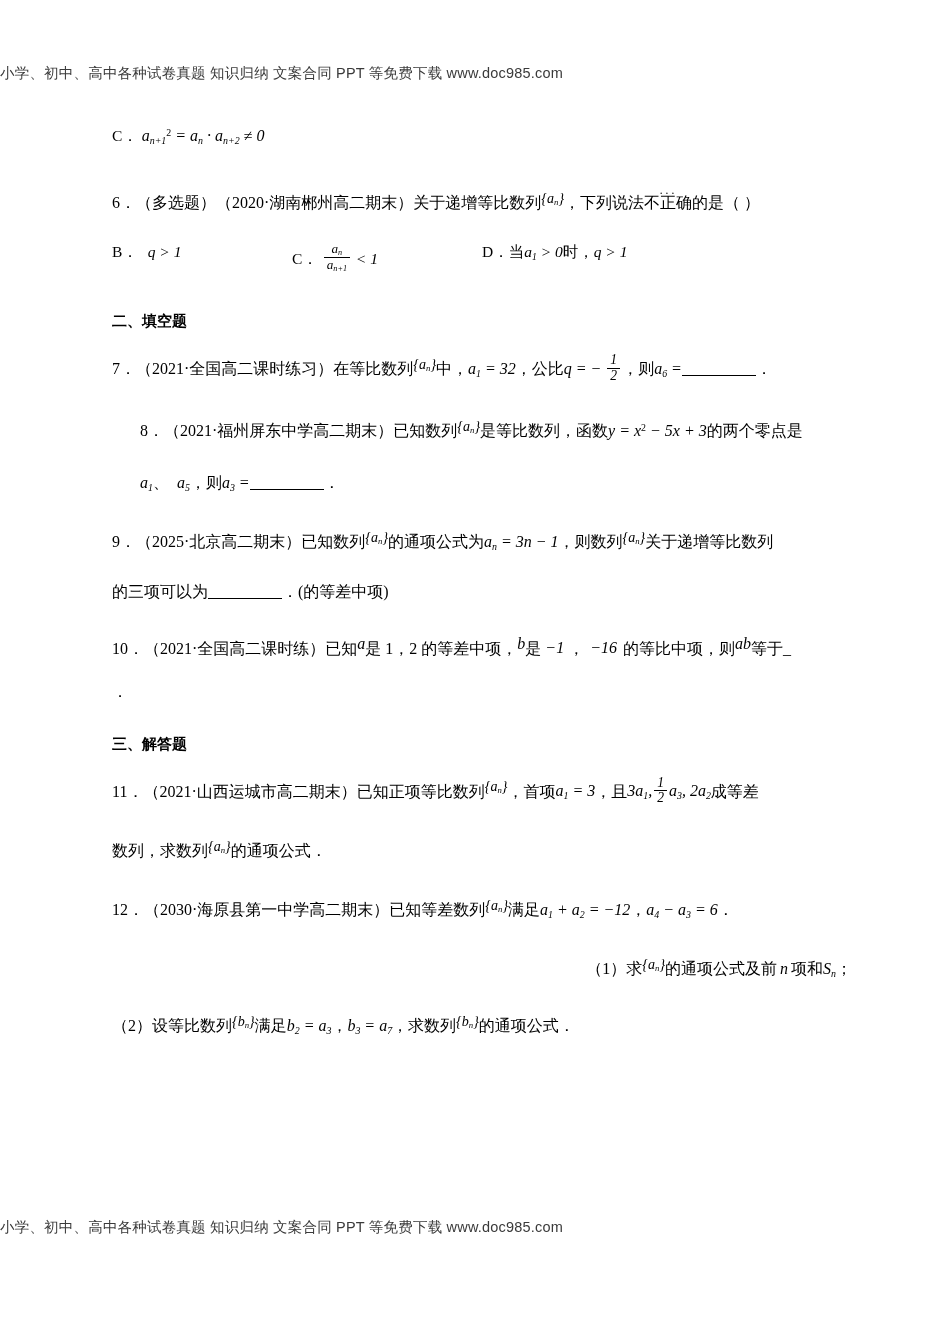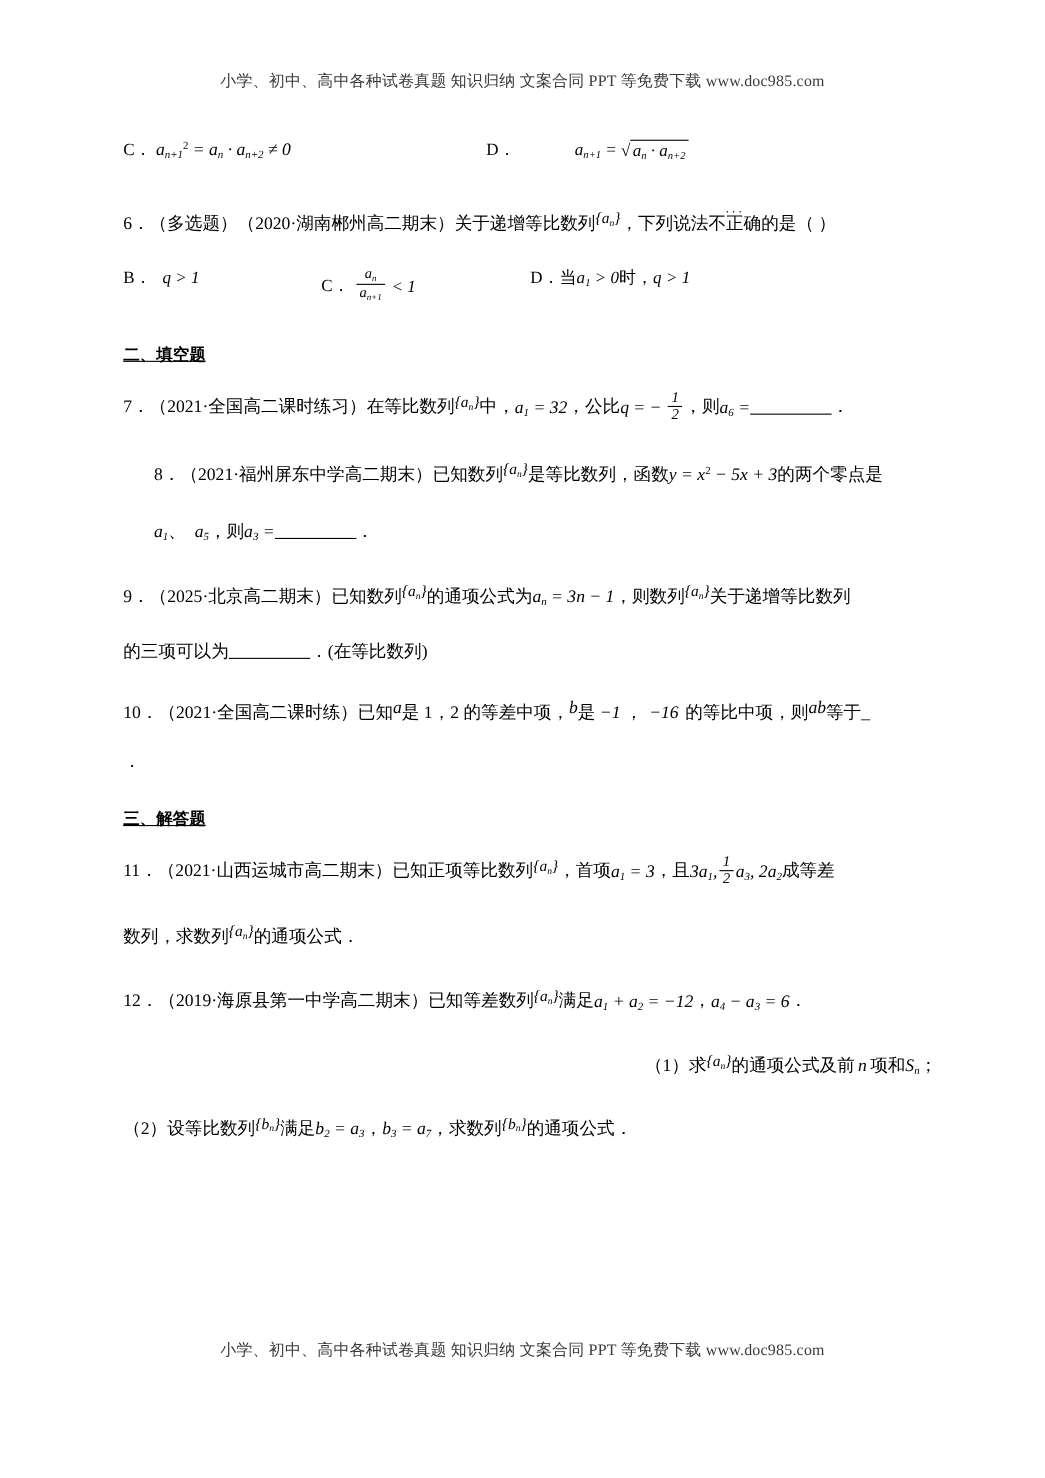--- a/index.html
+++ b/index.html
@@ -19,22 +19,21 @@
     position: relative;
     width: 950px;
     height: 1344px;
     padding: 0;
     box-sizing: border-box;
   }
   .watermark {
     position: absolute;
     left: 0;
     width: 950px;
-    text-align: center;
-    font-family: Liberation Serif, serif;
+    font-family: Liberation Sans, sans-serif;
     font-size: 14.5px;
     color: #3a3a3a;
     letter-spacing: 0.2px;
   }
   .watermark-top { top: 64px; }
   .watermark-bottom { top: 1218px; }
 
   .content {
     position: absolute;
     left: 112px;
@@ -48,21 +47,20 @@
     margin: 0;
   }
 
   .blk { margin-bottom: 26px; }
 
   .section-head {
     font-family: "Liberation Sans", sans-serif;
     font-weight: bold;
     font-size: 15px;
     margin: 0 0 22px 0;
-    text-decoration: underline;
   }
 
   
   .m {
     font-family: "Liberation Serif", serif;
     font-style: italic;
     white-space: nowrap;
   }
   sub {
     font-size: 0.62em;
@@ -137,24 +135,20 @@
   <div class="watermark watermark-top">小学、初中、高中各种试卷真题 知识归纳 文案合同 PPT 等免费下载   www.doc985.com</div>
 
   <div class="content">
 
     <div class="blk">
       <div class="opt-row">
         <div class="opt" style="width:330px;">
           <span>C．</span>
           <span class="m big"><span class="m">a</span><sub>n+1</sub><sup>2</sup> = <span class="m">a</span><sub>n</sub> · <span class="m">a</span><sub>n+2</sub> ≠ 0</span>
         </div>
-        <div class="opt" style="width:300px;">
-          <span>D．</span>
-          <span class="m" style="margin-left:50px;"><span class="m">a</span><sub>n+1</sub> = <span class="sqrt"><span class="rad">√</span><span class="bar"><span class="m">a</span><sub>n</sub> · <span class="m">a</span><sub>n+2</sub></span></span></span>
-        </div>
       </div>
     </div>
 
     <div class="blk" style="margin-top:42px;">
       <div class="line">
         <span>6．</span><span>（多选题）</span><span>（2020·湖南郴州高二期末）</span><span>关于递增等比数列</span><span class="seq m">{<span class="m">a</span><sub>n</sub>}</span><span>，下列说法</span><span class="dotted">不正确</span><span>的是（      ）</span>
       </div>
       <div class="opt-row" style="margin-top:28px;">
         <div class="opt" style="width:180px;">
           <span>B．</span>
@@ -185,21 +179,21 @@
       <div class="line" style="margin-top:30px;">
         <span class="m"><span class="m">a</span><sub>1</sub></span><span>、</span><span class="m" style="margin-left:8px;text-align:right;"><span class="m">a</span><sub>5</sub></span><span>，则</span><span class="m"><span class="m">a</span><sub>3</sub> =</span><span class="blank"></span><span>．</span>
       </div>
     </div>
 
     <div class="blk" style="margin-top:34px;">
       <div class="line">
         <span>9．</span><span>（2025·北京高二期末）</span><span>已知数列</span><span class="seq m">{<span class="m">a</span><sub>n</sub>}</span><span>的通项公式为</span><span class="m"><span class="m">a</span><sub>n</sub> = 3<span class="m">n</span> − 1</span><span>，则数列</span><span class="seq m">{<span class="m">a</span><sub>n</sub>}</span><span>关于递增等比数列</span>
       </div>
       <div class="line" style="margin-top:28px;">
-        <span>的三项可以为</span><span class="blank"></span><span>．(在等比数列)</span>
+        <span>的三项可以为</span><span class="blank"></span><span>．(的等差中项)</span>
       </div>
     </div>
 
     <div class="blk" style="margin-top:30px;">
       <div class="line">
         <span>10．</span><span>（2021·全国高二课时练）</span><span>已知</span><span class="m" style="vertical-align:0.3em;">a</span><span>是 1，2 的等差中项，</span><span class="m" style="vertical-align:0.3em;">b</span><span>是</span><span class="m" style="margin:0 4px;">−1</span><span>，</span><span class="m" style="margin:0 6px;">−16</span><span>的等比中项，则</span><span class="m" style="vertical-align:0.3em;">ab</span><span>等于_</span>
       </div>
       <div class="line" style="margin-top:22px;">．</div>
     </div>
 
@@ -209,21 +203,21 @@
       <div class="line">
         <span>11．</span><span>（2021·山西运城市高二期末）</span><span>已知正项等比数列</span><span class="seq m">{<span class="m">a</span><sub>n</sub>}</span><span>，首项</span><span class="m"><span class="m">a</span><sub>1</sub> = 3</span><span>，且</span><span class="m">3<span class="m">a</span><sub>1</sub>,<span class="frac"><span class="num">1</span><span class="den">2</span></span><span class="m">a</span><sub>3</sub>, 2<span class="m">a</span><sub>2</sub></span><span>成等差</span>
       </div>
       <div class="line" style="margin-top:32px;">
         <span>数列，求数列</span><span class="seq m">{<span class="m">a</span><sub>n</sub>}</span><span>的通项公式．</span>
       </div>
     </div>
 
     <div class="blk" style="margin-top:34px;">
       <div class="line">
-        <span>12．</span><span>（2019·海原县第一中学高二期末）</span><span>已知等差数列</span><span class="seq m">{<span class="m">a</span><sub>n</sub>}</span><span>满足</span><span class="m"><span class="m">a</span><sub>1</sub> + <span class="m">a</span><sub>2</sub> = −12</span><span>，</span><span class="m"><span class="m">a</span><sub>4</sub> − <span class="m">a</span><sub>3</sub> = 6</span><span>．</span>
+        <span>12．</span><span>（2030·海原县第一中学高二期末）</span><span>已知等差数列</span><span class="seq m">{<span class="m">a</span><sub>n</sub>}</span><span>满足</span><span class="m"><span class="m">a</span><sub>1</sub> + <span class="m">a</span><sub>2</sub> = −12</span><span>，</span><span class="m"><span class="m">a</span><sub>4</sub> − <span class="m">a</span><sub>3</sub> = 6</span><span>．</span>
       </div>
       <div class="line sub-item" style="margin-top:34px;text-align:right;">
         <span>（1）</span><span>求</span><span class="seq m">{<span class="m">a</span><sub>n</sub>}</span><span>的通项公式及前</span><span class="m" style="margin:0 3px;">n</span><span>项和</span><span class="m"><span class="m">S</span><sub>n</sub></span><span>；</span>
       </div>
       <div class="line sub-item" style="margin-top:32px;">
         <span>（2）</span><span>设等比数列</span><span class="seq m">{<span class="m">b</span><sub>n</sub>}</span><span>满足</span><span class="m"><span class="m">b</span><sub>2</sub> = <span class="m">a</span><sub>3</sub></span><span>，</span><span class="m"><span class="m">b</span><sub>3</sub> = <span class="m">a</span><sub>7</sub></span><span>，求数列</span><span class="seq m">{<span class="m">b</span><sub>n</sub>}</span><span>的通项公式．</span>
       </div>
     </div>
 
   </div>

